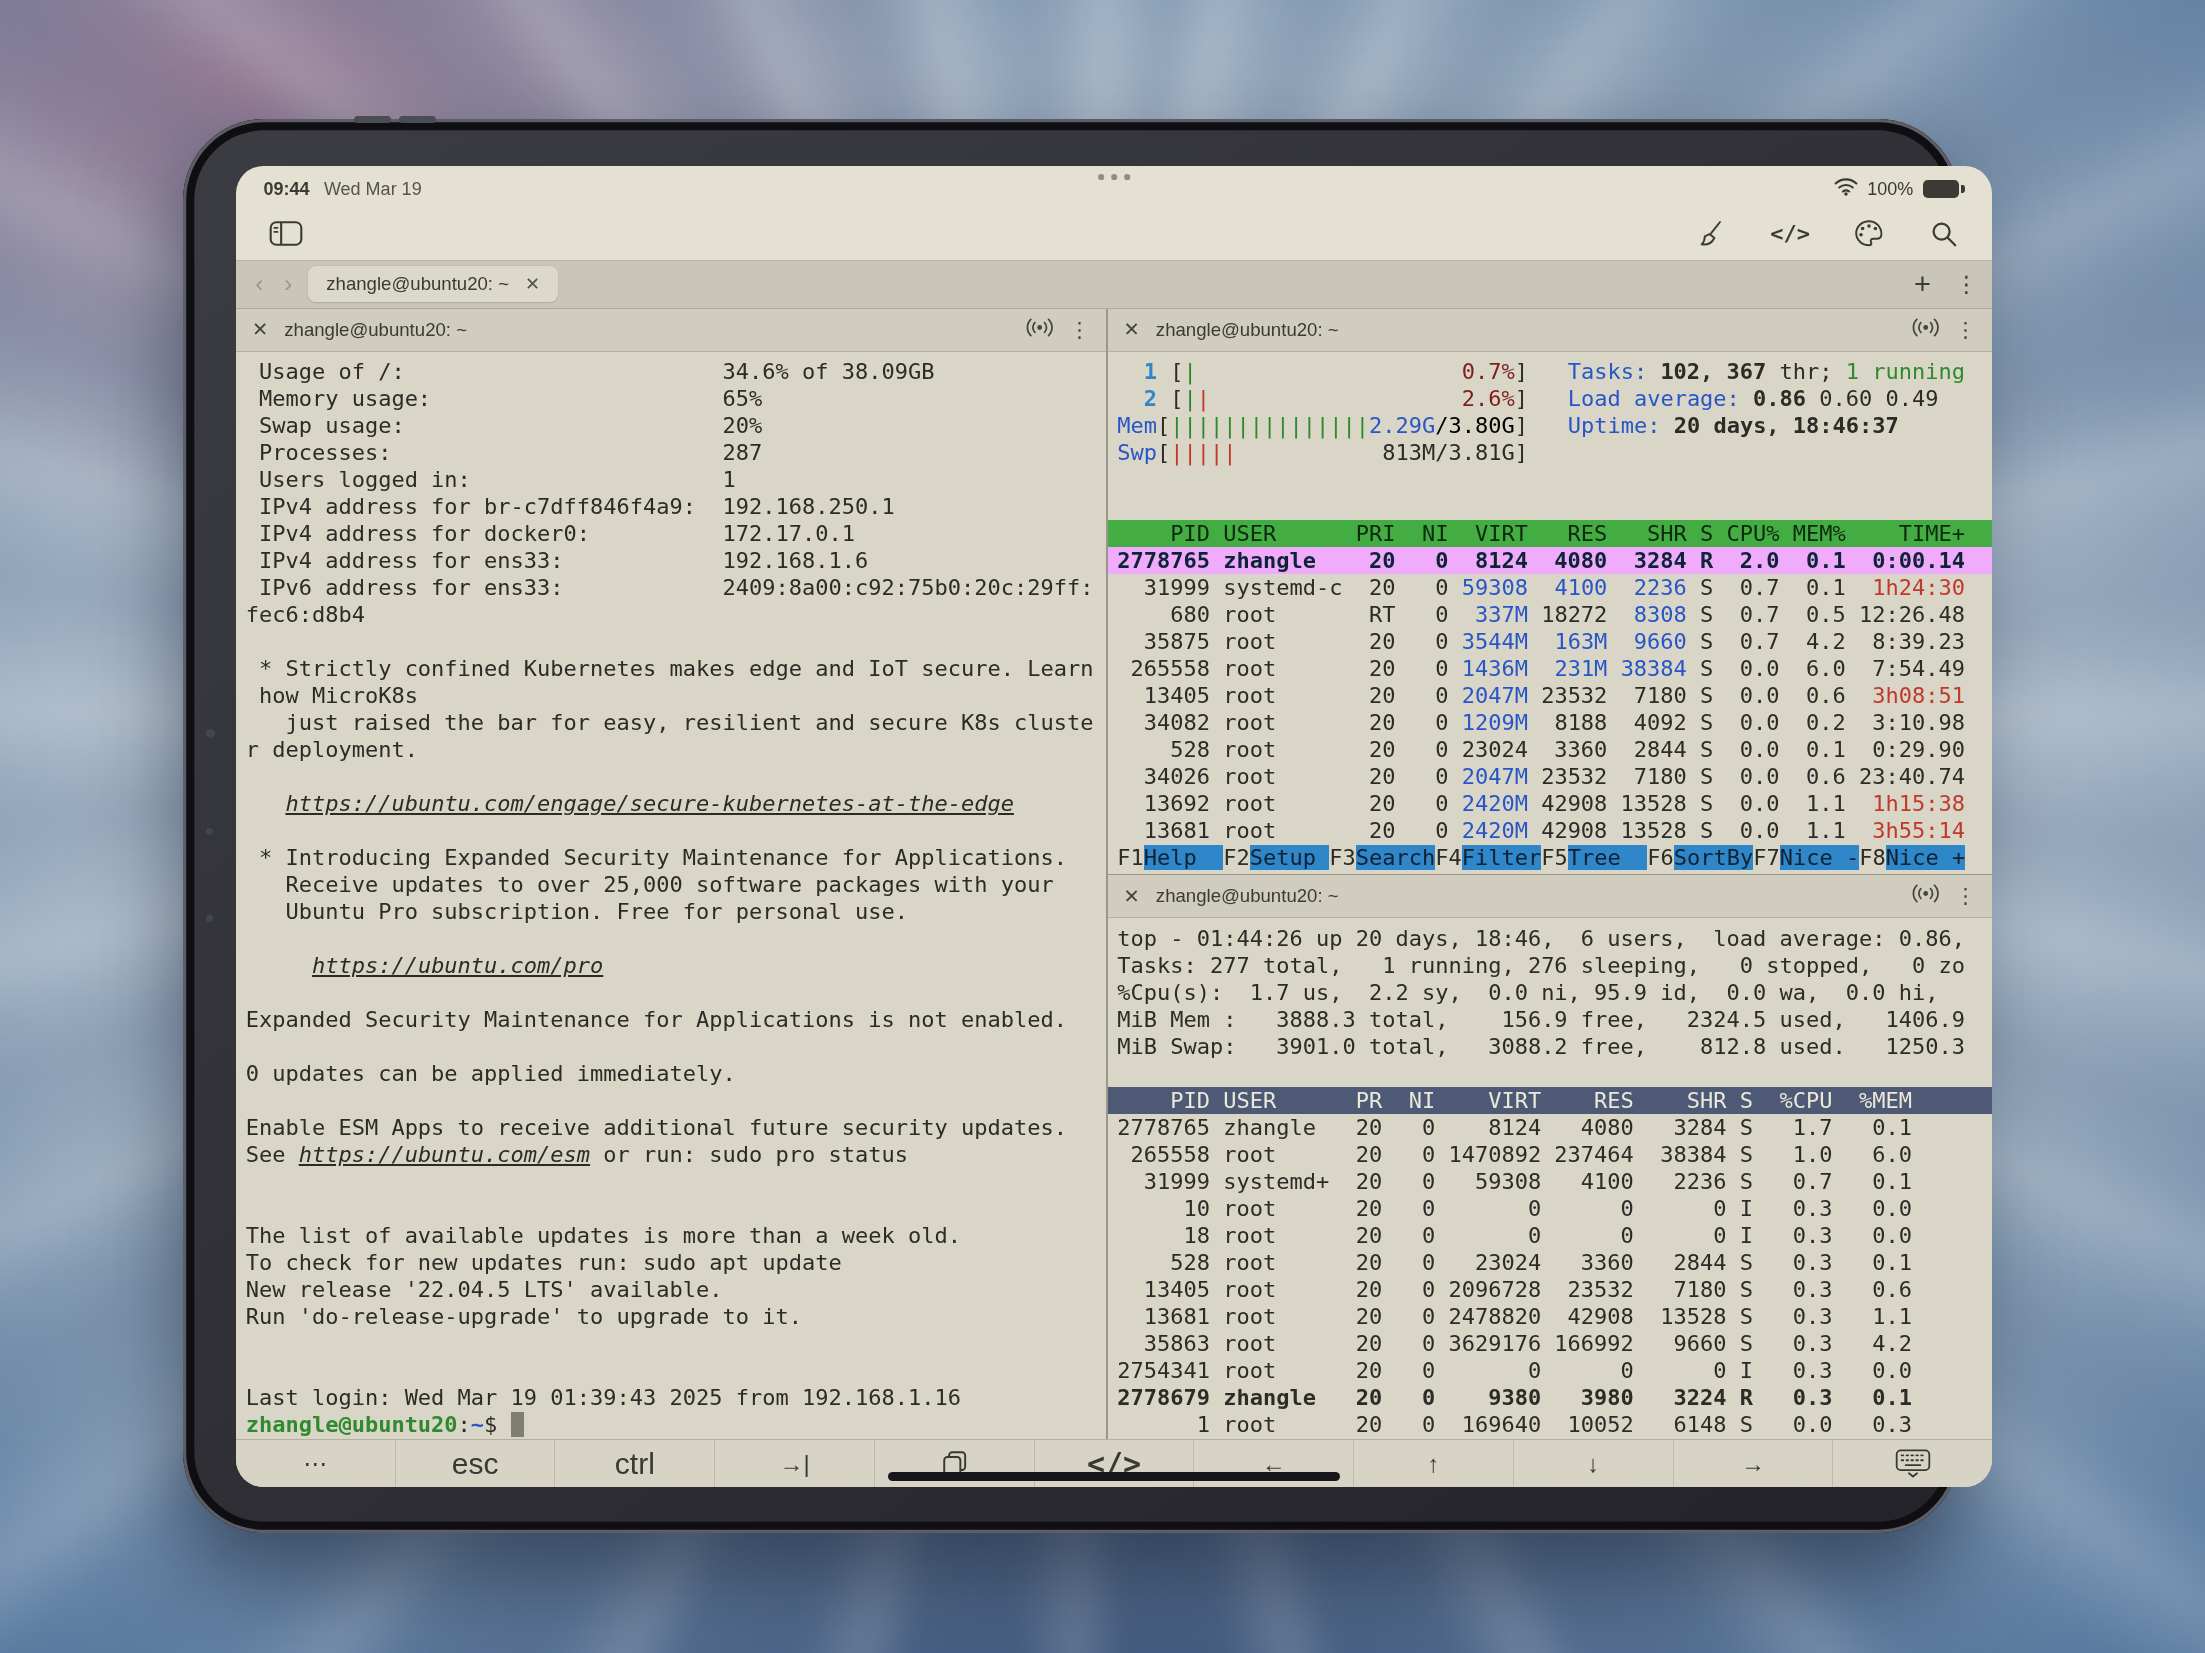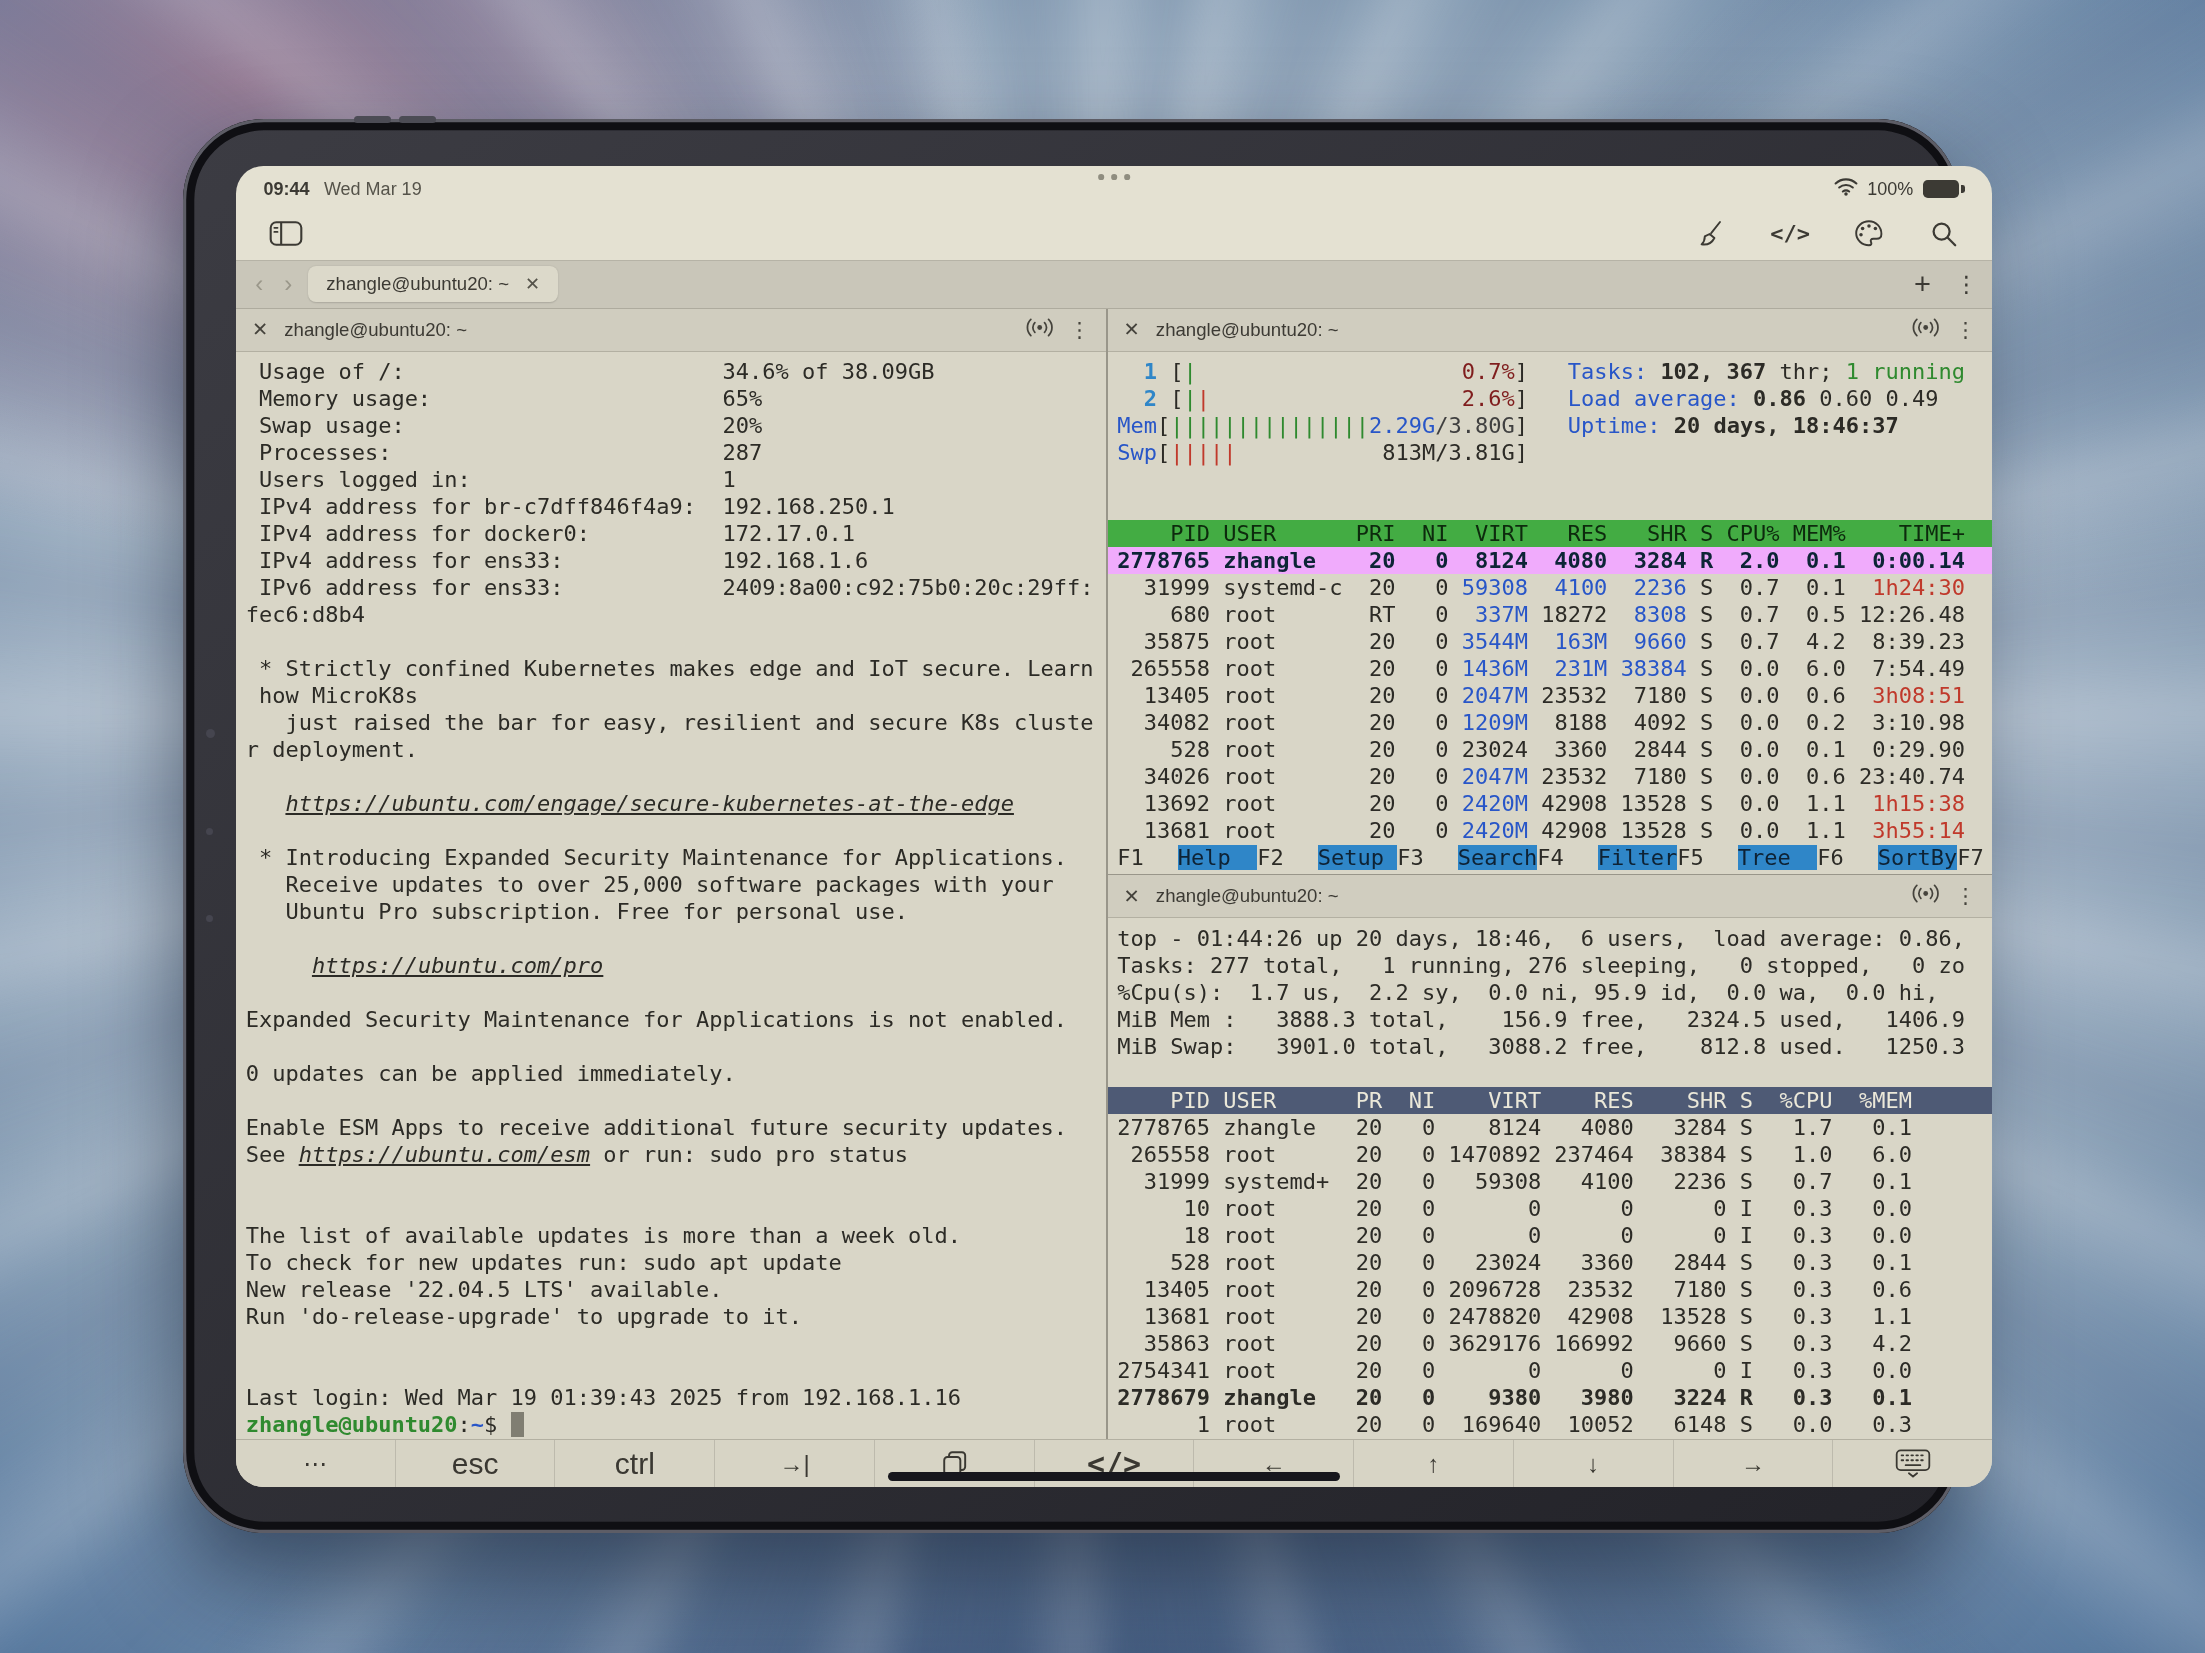--- a/index.html
+++ b/index.html
@@ -64,26 +64,26 @@
   .ph-menu{font-size:21px;color:#45433c;}
   
   .term{flex:1;overflow:hidden;padding-top:6.5px;font-family:"DejaVu Sans Mono",monospace;font-size:22px;line-height:27px;color:#2c2b26;}
   .tline{height:27px;white-space:pre;padding-left:9.7px;}
   .c-green{color:#2f8a2f;}
   .c-green-b{color:#2f8a2f;font-weight:bold;}
   .c-blue{color:#2856c8;}
   .c-blue-b{color:#2856c8;font-weight:bold;}
   .c-cyan{color:#2f86c8;font-weight:bold;}
   .c-red{color:#c0392b;}
-  .c-orange{color:#404040;}
+  .c-orange{color:#000000;}
   .c-dim{color:#7f1d1d;}
   .c-b{font-weight:bold;}
   .c-link{text-decoration:underline;font-style:italic;}
   .c-cursor{background:#807e72;}
-  .c-fkey{background:#2f86c8;color:#0e2234;margin-left:34px;}
+  .c-fkey{background:#2f86c8;color:#0e2234;}
   .sel{background:#f0abfc;color:#0d2436;font-weight:bold;}
   .hdr-green{background:#43ac43;color:#0d2a0d;}
   .hdr-navy{background:#4e5a75;color:#ebe8d9;}
   .b{font-weight:bold;}
   
   .keybar{height:47px;flex:none;background:#d7d4c5;border-top:1.6px solid #b3b0a2;display:flex;}
   .key{flex:1;display:flex;align-items:center;justify-content:center;font-size:30px;color:#3a3832;cursor:pointer;}
   .key + .key{border-left:1.6px solid #bdbaad;}
   .key-sym{font-size:24px;}
   .home-indicator{position:absolute;bottom:5.7px;left:50%;transform:translateX(-50%);width:452px;height:9.7px;border-radius:5.7px;background:#17171d;z-index:10;}

